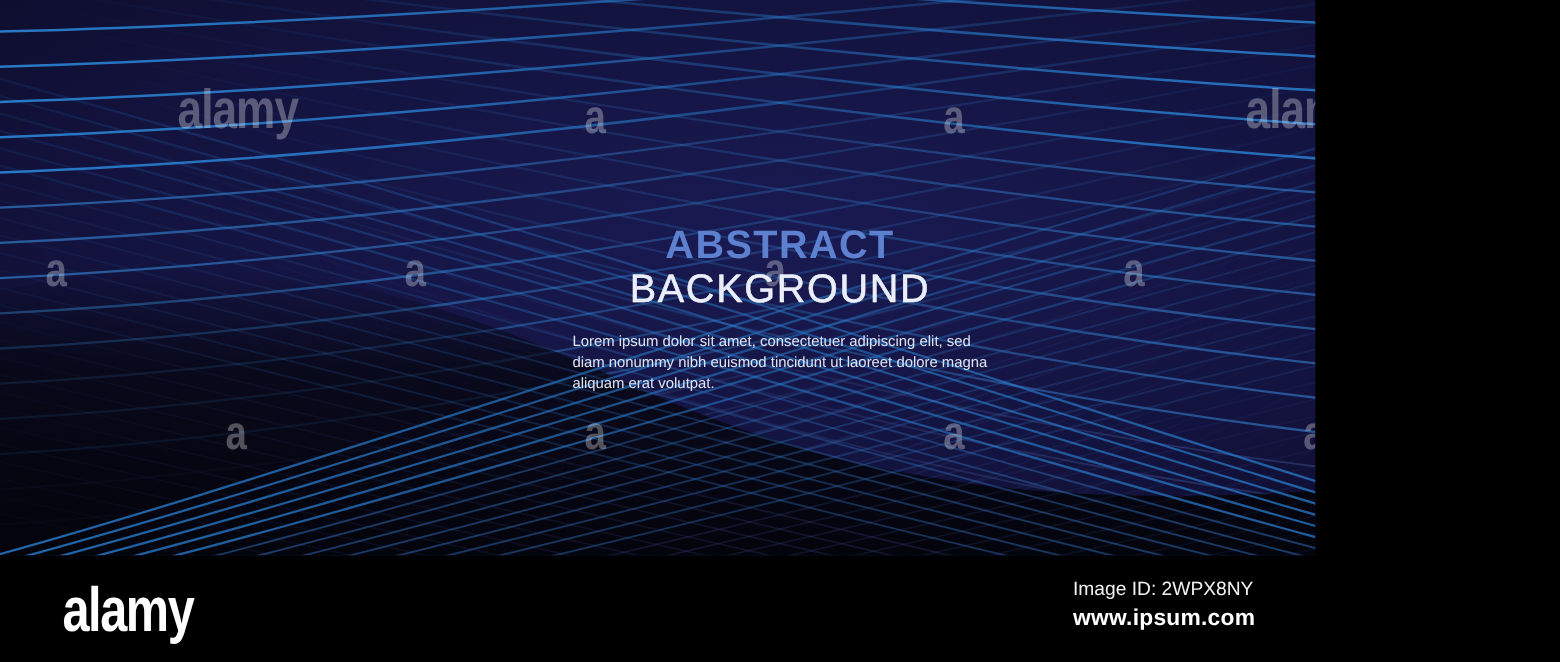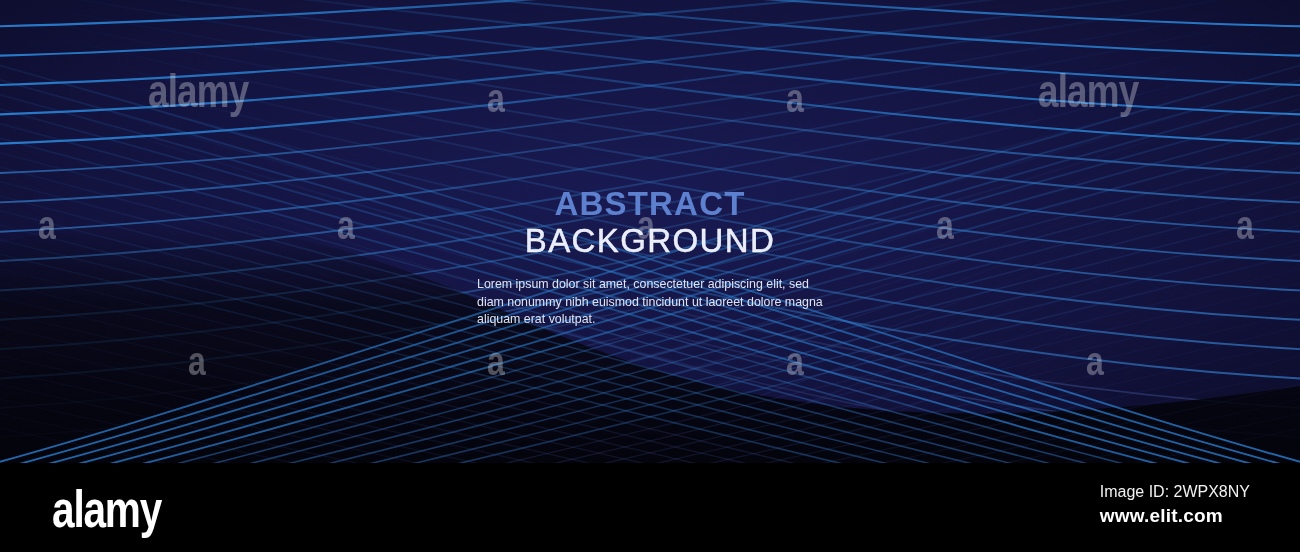--- a/index.html
+++ b/index.html
@@ -6,21 +6,21 @@
     margin: 0;
     padding: 0;
     background: #000;
   }
   body {
     font-family: "Liberation Sans", sans-serif;
   }
 
   #stage {
     position: relative;
-    width: 1300px;
+    width: 1096px;
     height: 552px;
     overflow: hidden;
     background: #000000;
   }
 
   
   #artwork {
     position: absolute;
     left: 0;
     top: 0;
@@ -376,16 +376,16 @@
       <div id="body-copy">Lorem ipsum dolor sit amet, consectetuer adipiscing elit, sed diam nonummy nibh euismod tincidunt ut laoreet dolore magna aliquam erat volutpat.</div>
     </div>
   </div>
 
   <div id="footer-bar"></div>
 
   <div id="alamy-logo">alamy</div>
 
   <div id="footer-right">
     <div id="image-id">Image ID: 2WPX8NY</div>
-    <div id="site-url">www.elit.com</div>
+    <div id="site-url">www.ipsum.com</div>
   </div>
 
 </div>
 
 </body></html>

